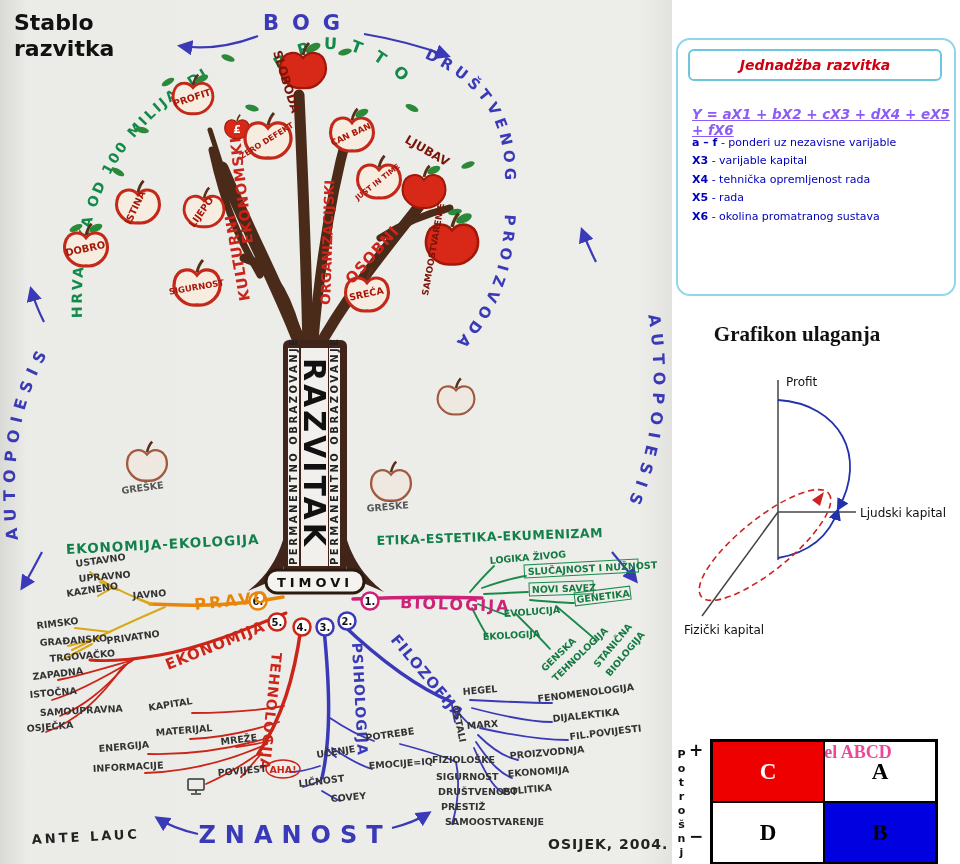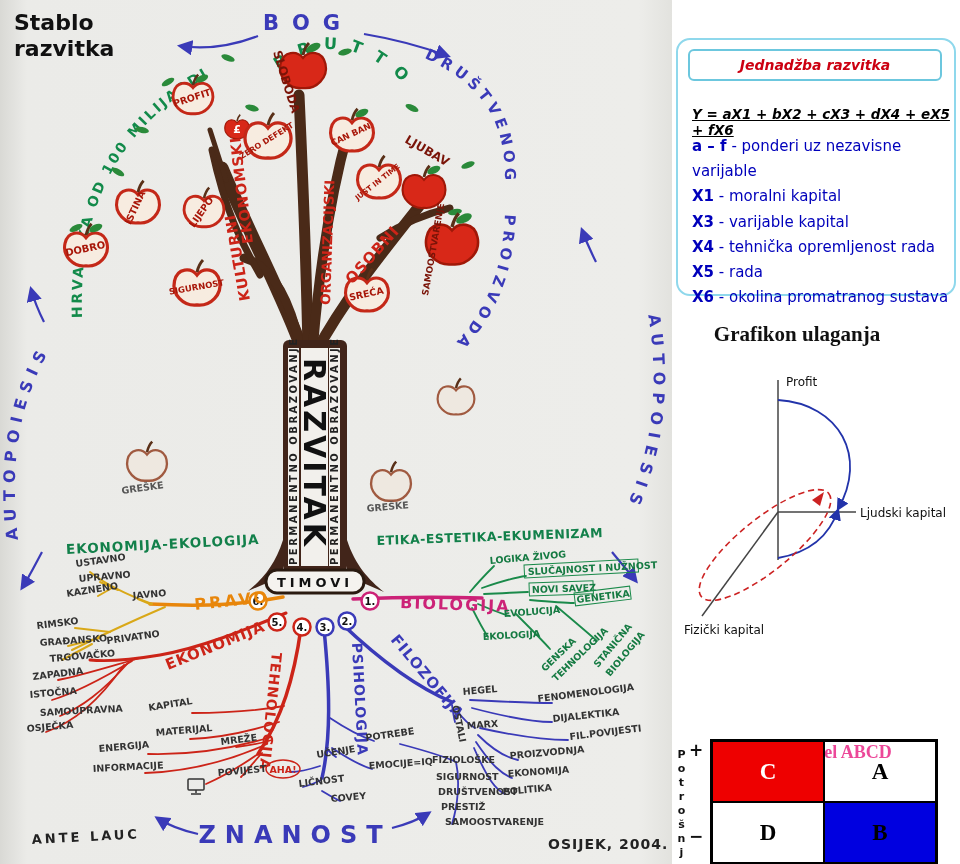--- a/index.html
+++ b/index.html
@@ -14,22 +14,22 @@
   .apple-open{fill:#f7ece0;stroke:#c42818;stroke-width:2.2;}
   .apple-solid{fill:#d82818;stroke:#a01808;stroke-width:1.5;}
   .apple-ghost{fill:#eee8e0;stroke:#a05a40;stroke-width:1.8;}
   .stem{stroke:#5a3018;stroke-width:2;fill:none;}
   .leaf{fill:#2a8a3a;}
   .apple-text{font-weight:bold;fill:#a81608;}
   
   .eq-outer{position:absolute;left:4px;top:4px;width:276px;height:254px;border:2px solid #8fd8ec;border-radius:14px;background:#fff;}
   .eq-title-box{position:absolute;left:10px;top:9px;width:250px;height:28px;border:2px solid #6cc7de;border-radius:6px;background:#fff;display:flex;align-items:center;justify-content:center;}
   .eq-title{color:#cc0011;font-weight:bold;font-style:italic;font-size:14px;}
-  .eq-formula{position:absolute;left:14px;top:66px;color:#000000;font-weight:bold;font-style:italic;font-size:13.5px;text-decoration:underline;}
-  .eq-legend{position:absolute;left:14px;top:94px;color:#0000bb;font-size:15px;line-height:1.68;}
+  .eq-formula{position:absolute;left:14px;top:66px;color:#8b5cf6;font-weight:bold;font-style:italic;font-size:13.5px;text-decoration:underline;}
+  .eq-legend{position:absolute;left:14px;top:94px;color:#0000bb;font-size:11px;line-height:1.68;}
   .eq-key{font-weight:bold;}
   .graph-title{position:absolute;left:0;top:288px;width:250px;text-align:center;font-family:Liberation Serif, serif;font-weight:bold;font-size:21px;color:#111;}
   .graph-svg{position:absolute;left:0;top:318px;}
   .model-title{position:absolute;left:58px;top:708px;width:220px;text-align:center;font-family:"Liberation Serif",serif;font-weight:bold;font-size:18px;color:#ec4899;}
   .m-sign{position:absolute;font-size:17px;font-weight:bold;color:#111;}
   .m-word{position:absolute;left:3px;top:714px;writing-mode:vertical-lr;text-orientation:upright;font-size:11px;font-weight:bold;color:#111;letter-spacing:1px;}
   .m-grid{position:absolute;left:38px;top:705px;width:224px;height:122px;display:grid;grid-template-rows:1fr 1fr;grid-template-columns:1fr 1fr;border:2px solid #000;}
   .m-cell{display:flex;align-items:center;justify-content:center;font-family:"Liberation Serif",serif;font-size:23px;font-weight:bold;border:1px solid #000;color:#000;}
   .m-cell.c{background:#ee0000;color:#fff;}
   .m-cell.b{background:#0000e0;color:#000;}
@@ -400,21 +400,20 @@
 
   <div class="panel">
 
     <div class="eq-outer">
       <div class="eq-title-box">
         <span class="eq-title">Jednadžba razvitka</span>
       </div>
       <div class="eq-formula">Y = aX1 + bX2 + cX3 + dX4 + eX5 + fX6</div>
       <div class="eq-legend">
         <div><span class="eq-key">a – f</span> <span>- ponderi uz nezavisne varijable</span></div>
-        <div><span class="eq-key">X1</span> <span>- moralni kapital</span></div>
         <div><span class="eq-key">X3</span> <span>- varijable kapital</span></div>
         <div><span class="eq-key">X4</span> <span>- tehnička opremljenost rada</span></div>
         <div><span class="eq-key">X5</span> <span>- rada</span></div>
         <div><span class="eq-key">X6</span> <span>- okolina promatranog sustava</span></div>
       </div>
     </div>
 
     <div class="graph-title">Grafikon ulaganja</div>
 
     <svg class="graph-svg" width="288" height="300" viewBox="0 0 288 300" xmlns="http://www.w3.org/2000/svg">

